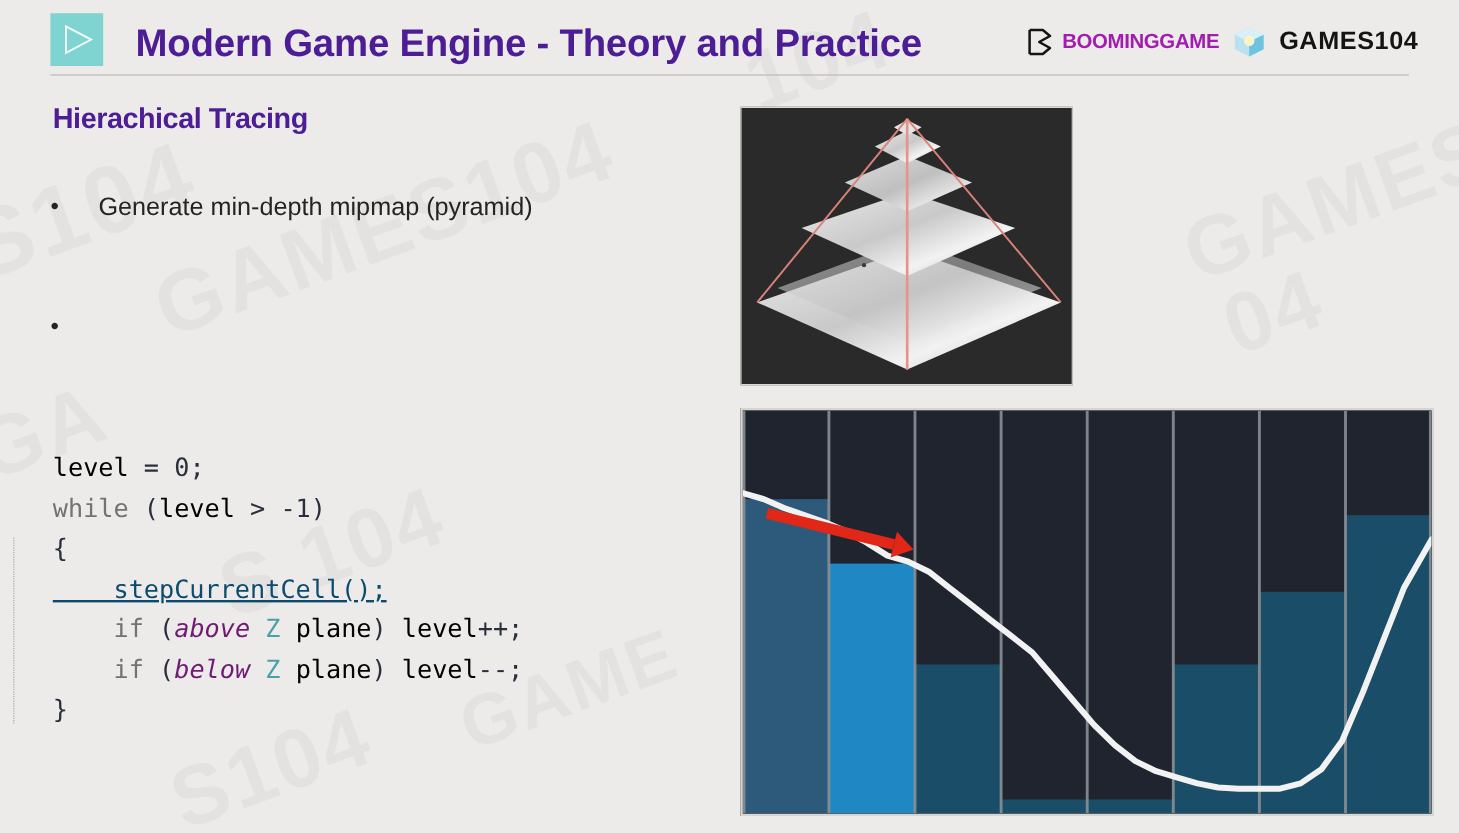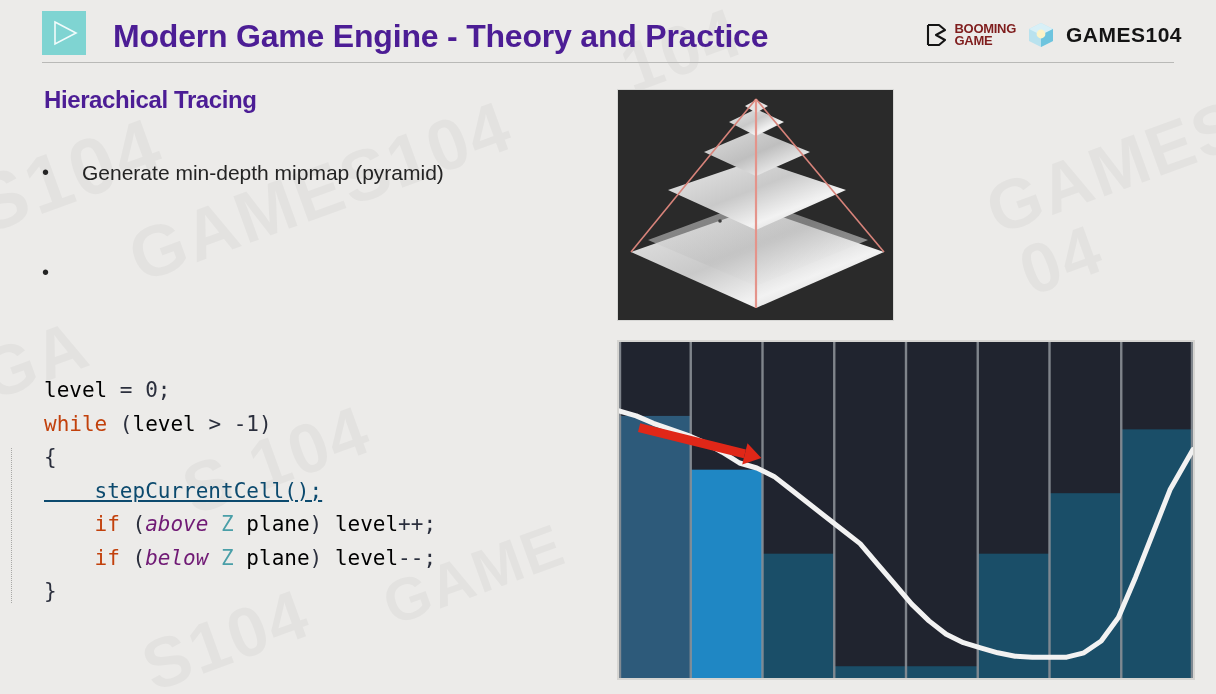--- a/index.html
+++ b/index.html
@@ -43,22 +43,22 @@
     background:#b9b9b7;
   }
 
   .brand-right{
     position:absolute;right:34px;top:18px;height:34px;
     display:flex;align-items:center;gap:11px;
   }
   .booming{display:flex;align-items:center;gap:5px;}
   .booming-icon{width:26px;height:26px;}
   .booming-text{
-    display:flex;flex-direction:column;line-height:0.95;
-    font-size:13px;font-weight:bold;color:#7f1d1d;letter-spacing:-0.3px;
+    display:flex;line-height:0.95;
+    font-size:17px;font-weight:bold;color:#a21caf;letter-spacing:-0.3px;
   }
   .games-cube{width:28px;height:28px;}
   .games-text{
     font-size:21px;font-weight:bold;color:#141414;letter-spacing:0.5px;
   }
 
   
   .slide-title{
     position:absolute;left:44px;top:86px;
     font-size:24px;font-weight:bold;color:#4c1d95;
@@ -79,21 +79,21 @@
     font-size:21px;line-height:33.5px;
     color:#2b2f47;
     white-space:pre;
   }
   .code-line{position:relative;}
   .guide{
     position:absolute;left:11px;top:448px;width:0;height:155px;
     border-left:1px dotted #a8a8a6;z-index:2;
   }
   .tok-var{color:#000000;}
-  .tok-kw{color:#c2410c;}
+  .tok-kw{color:#737373;}
   .tok-plain{color:#2b2f3d;}
   .tok-num{color:#2b2f3d;}
   .tok-italic{color:#701a75;font-style:italic;}
   .tok-z{color:#4a9fa8;}
   .tok-fn{color:#0c4a6e;text-decoration:underline;}
 
   
   .pyramid-panel{
     position:absolute;left:617px;top:89px;width:277px;height:232px;
     background:#2a2a2a;z-index:2;overflow:hidden;

